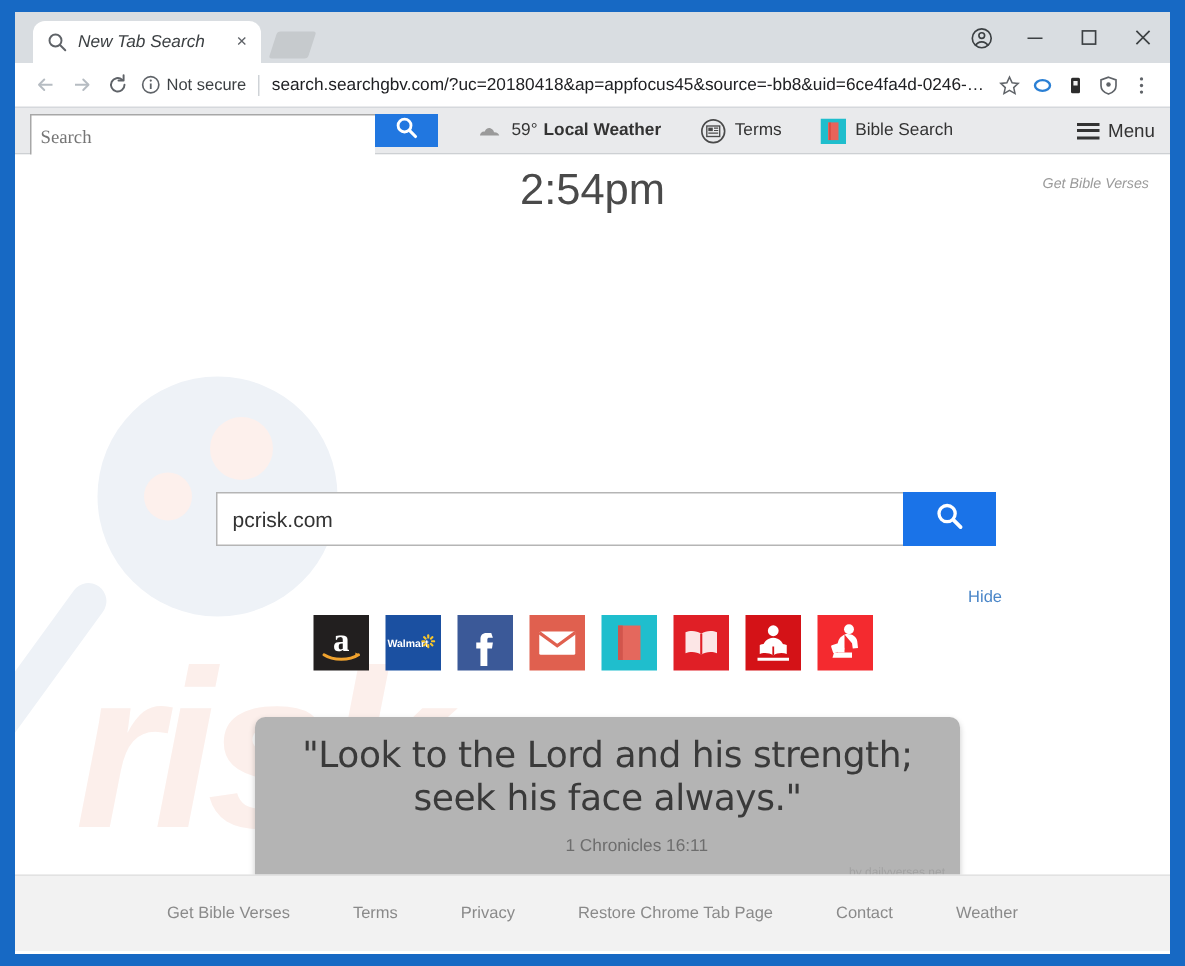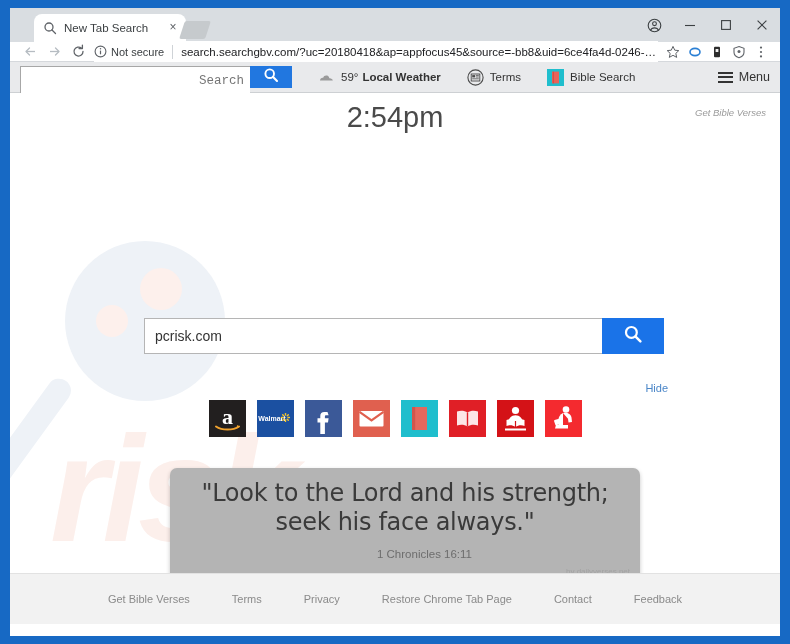--- a/index.html
+++ b/index.html
@@ -28,27 +28,28 @@
   }
 
   
   .tabstrip {
     position: relative;
     height: 34px;
     background: #d9dde1;
   }
   .tab {
     position: absolute;
-    left: 24px; top: 6px;
+    left: 12px; top: 6px;
     width: 152px; height: 28px;
     background: #ffffff;
     border-radius: 8px 8px 0 0;
     display: flex;
     align-items: center;
     padding: 0 6px 0 9px;
+    font-style: italic;
   }
   .tab .fav { width: 14px; height: 14px; flex: 0 0 14px; margin-right: 7px; }
   .tab .title {
     font-size: 11.5px;
     color: #3c4043;
     white-space: nowrap;
     overflow: hidden;
     flex: 1;
   }
   .tab .tabclose {
@@ -76,21 +77,21 @@
   .wbtn {
     width: 36px; height: 34px;
     display: flex; align-items: center; justify-content: center;
     color: #3c4043;
     cursor: pointer;
   }
 
   
   .omnirow {
     position: relative;
-    height: 20px;
+    height: 30px;
     background: #ffffff;
     display: flex;
     align-items: center;
     padding: 0 8px;
     border-bottom: 1px solid #d5d8dc;
   }
   .navbtn {
     width: 24px; height: 24px;
     display: flex; align-items: center; justify-content: center;
     color: #b6bcc2;
@@ -154,26 +155,25 @@
     width: 272px;
     height: 22px;
     flex: 0 0 auto;
   }
   .hjsearch input {
     flex: 1;
     border: 1px solid #a7a7a7;
     border-right: none;
     background: #fff;
     font-size: 12.5px;
-    font-family: Liberation Mono, monospace;
+    font-family: Liberation Serif, serif;
     color: #555;
     padding: 14px 6px;
     outline: none;
     min-width: 0;
-    text-align: right;
   }
   .hjsearch .gobtn {
     width: 42px;
     background: #2177e0;
     display: flex; align-items: center; justify-content: center;
     cursor: pointer;
   }
   .hjitem {
     display: flex;
     align-items: center;
@@ -680,18 +680,18 @@
         </div>
 
       </div>
 
       <div class="footer">
         <a>Get Bible Verses</a>
         <a>Terms</a>
         <a>Privacy</a>
         <a>Restore Chrome Tab Page</a>
         <a>Contact</a>
-        <a>Feedback</a>
+        <a>Weather</a>
       </div>
 
     </div>
   </div>
 </div>
 
 </body></html>

